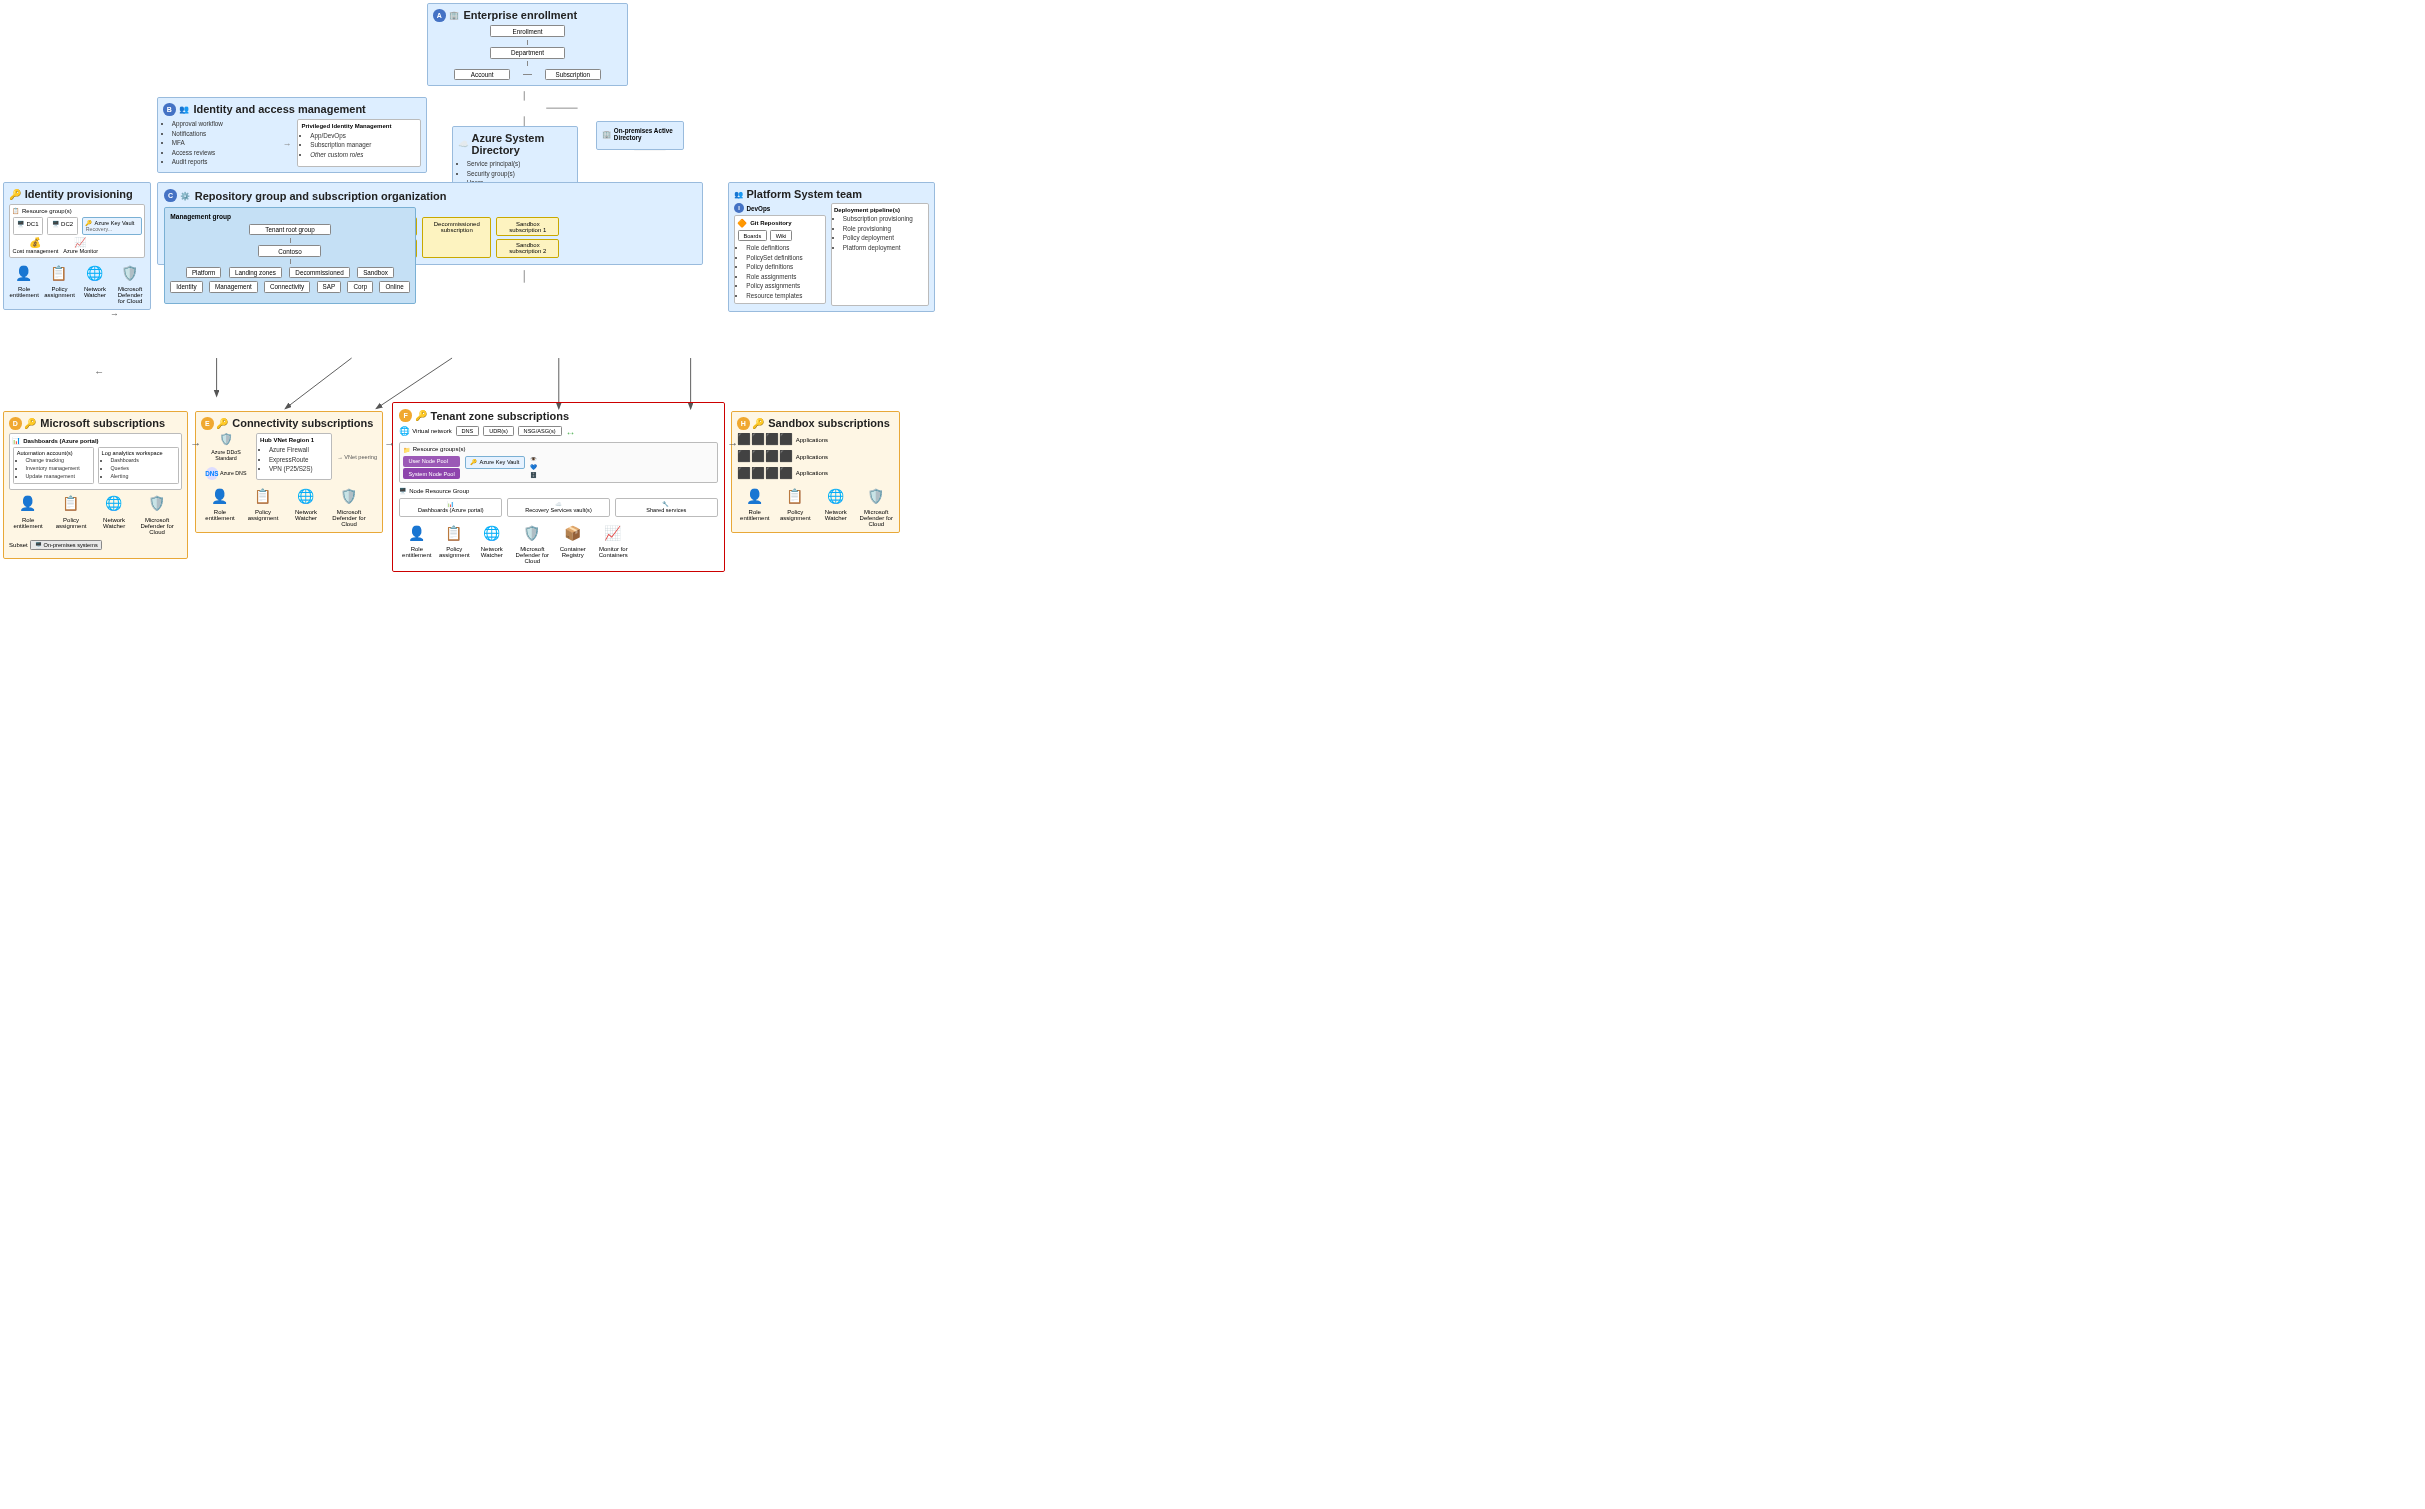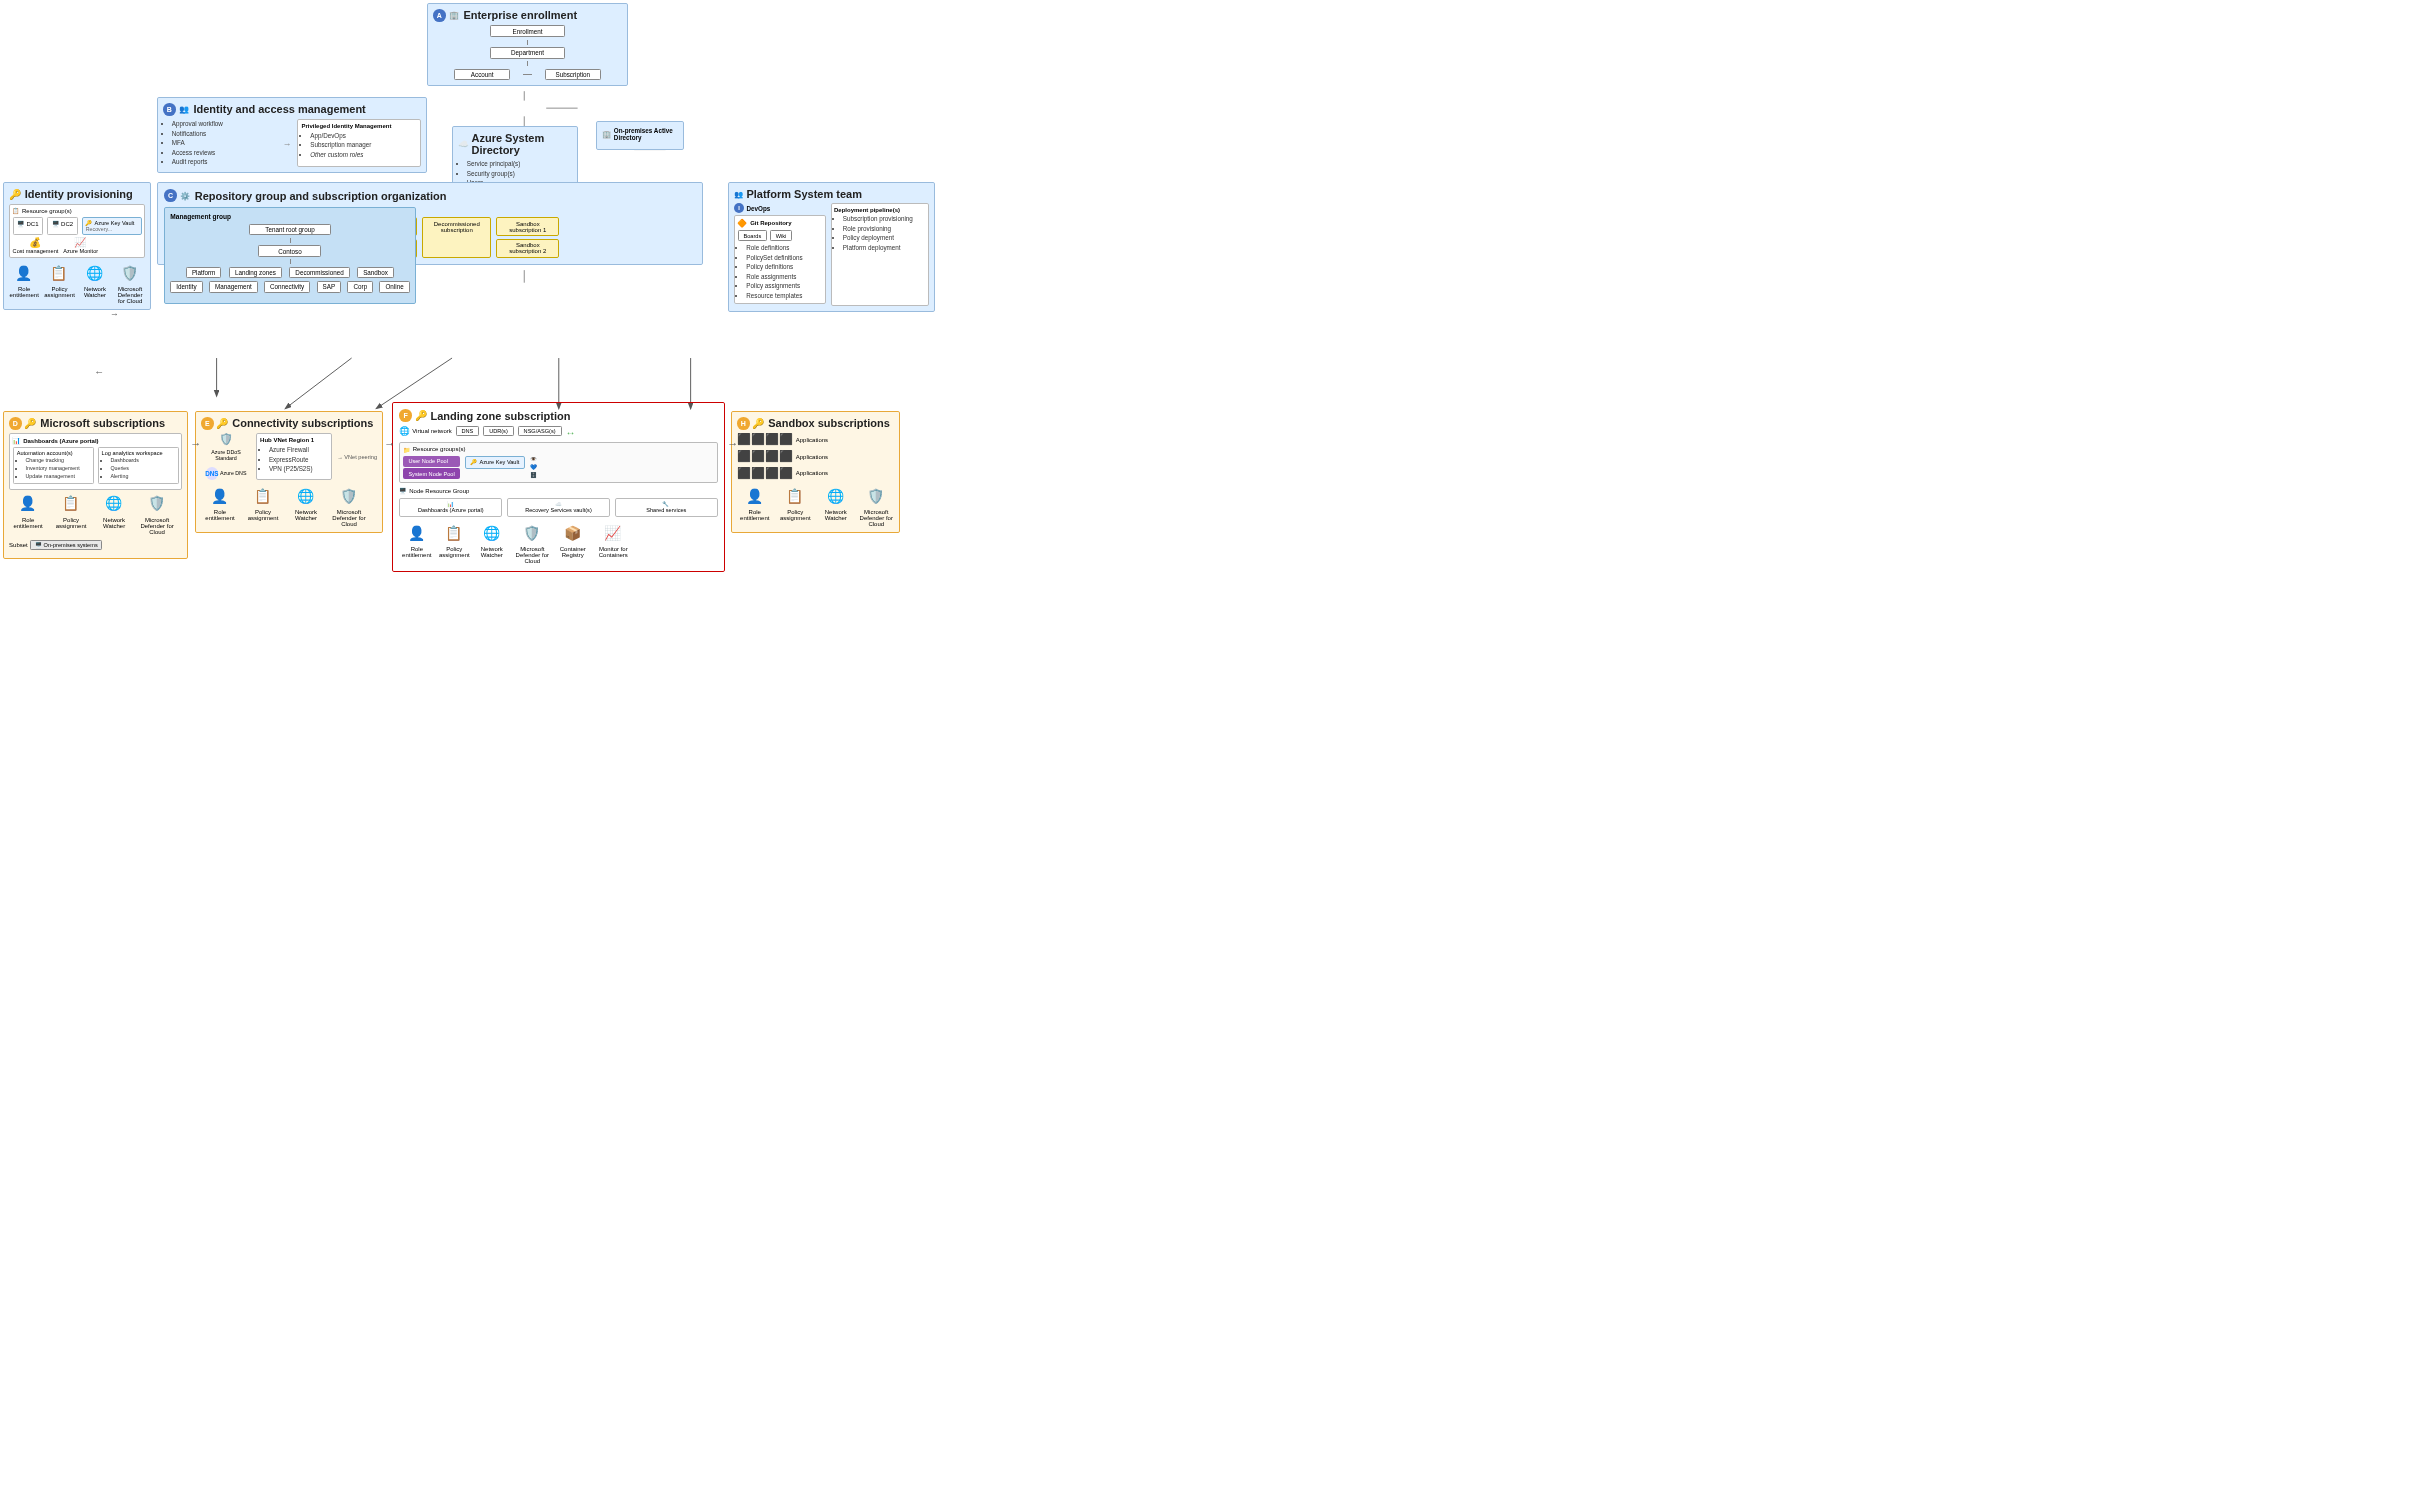--- a/index.html
+++ b/index.html
@@ -511,21 +511,21 @@
         <div class="icon-img" style="color:#1e6db7;">🛡️</div>
         <span>Microsoft Defender for Cloud</span>
       </div>
     </div>
   </div>
 
   <div class="box box-red-outline" style="left:392px; top:402px; width:333px; padding:6.3px;">
     <div style="display:flex; align-items:center; gap:3.1px; margin-bottom:3.8px;">
       <span class="badge-circle badge-F">F</span>
       <span class="key-icon">🔑</span>
-      <span class="section-label">Landing zone subscription</span>
+      <span class="section-label">Tenant zone subscriptions</span>
     </div>
 
     <div style="display:flex; align-items:center; gap:3.8px; margin-bottom:5px;">
       <div style="display:flex; align-items:center; gap:1.9px; font-size:6px;">
         <span style="color:#0072c6; font-size:8.8px;">🌐</span>
         <span>Virtual network</span>
       </div>
       <div class="mini-box" style="font-size:5.6px;">DNS</div>
       <div class="mini-box" style="font-size:5.6px;">UDR(s)</div>
       <div class="mini-box" style="font-size:5.6px;">NSG/ASG(s)</div>

